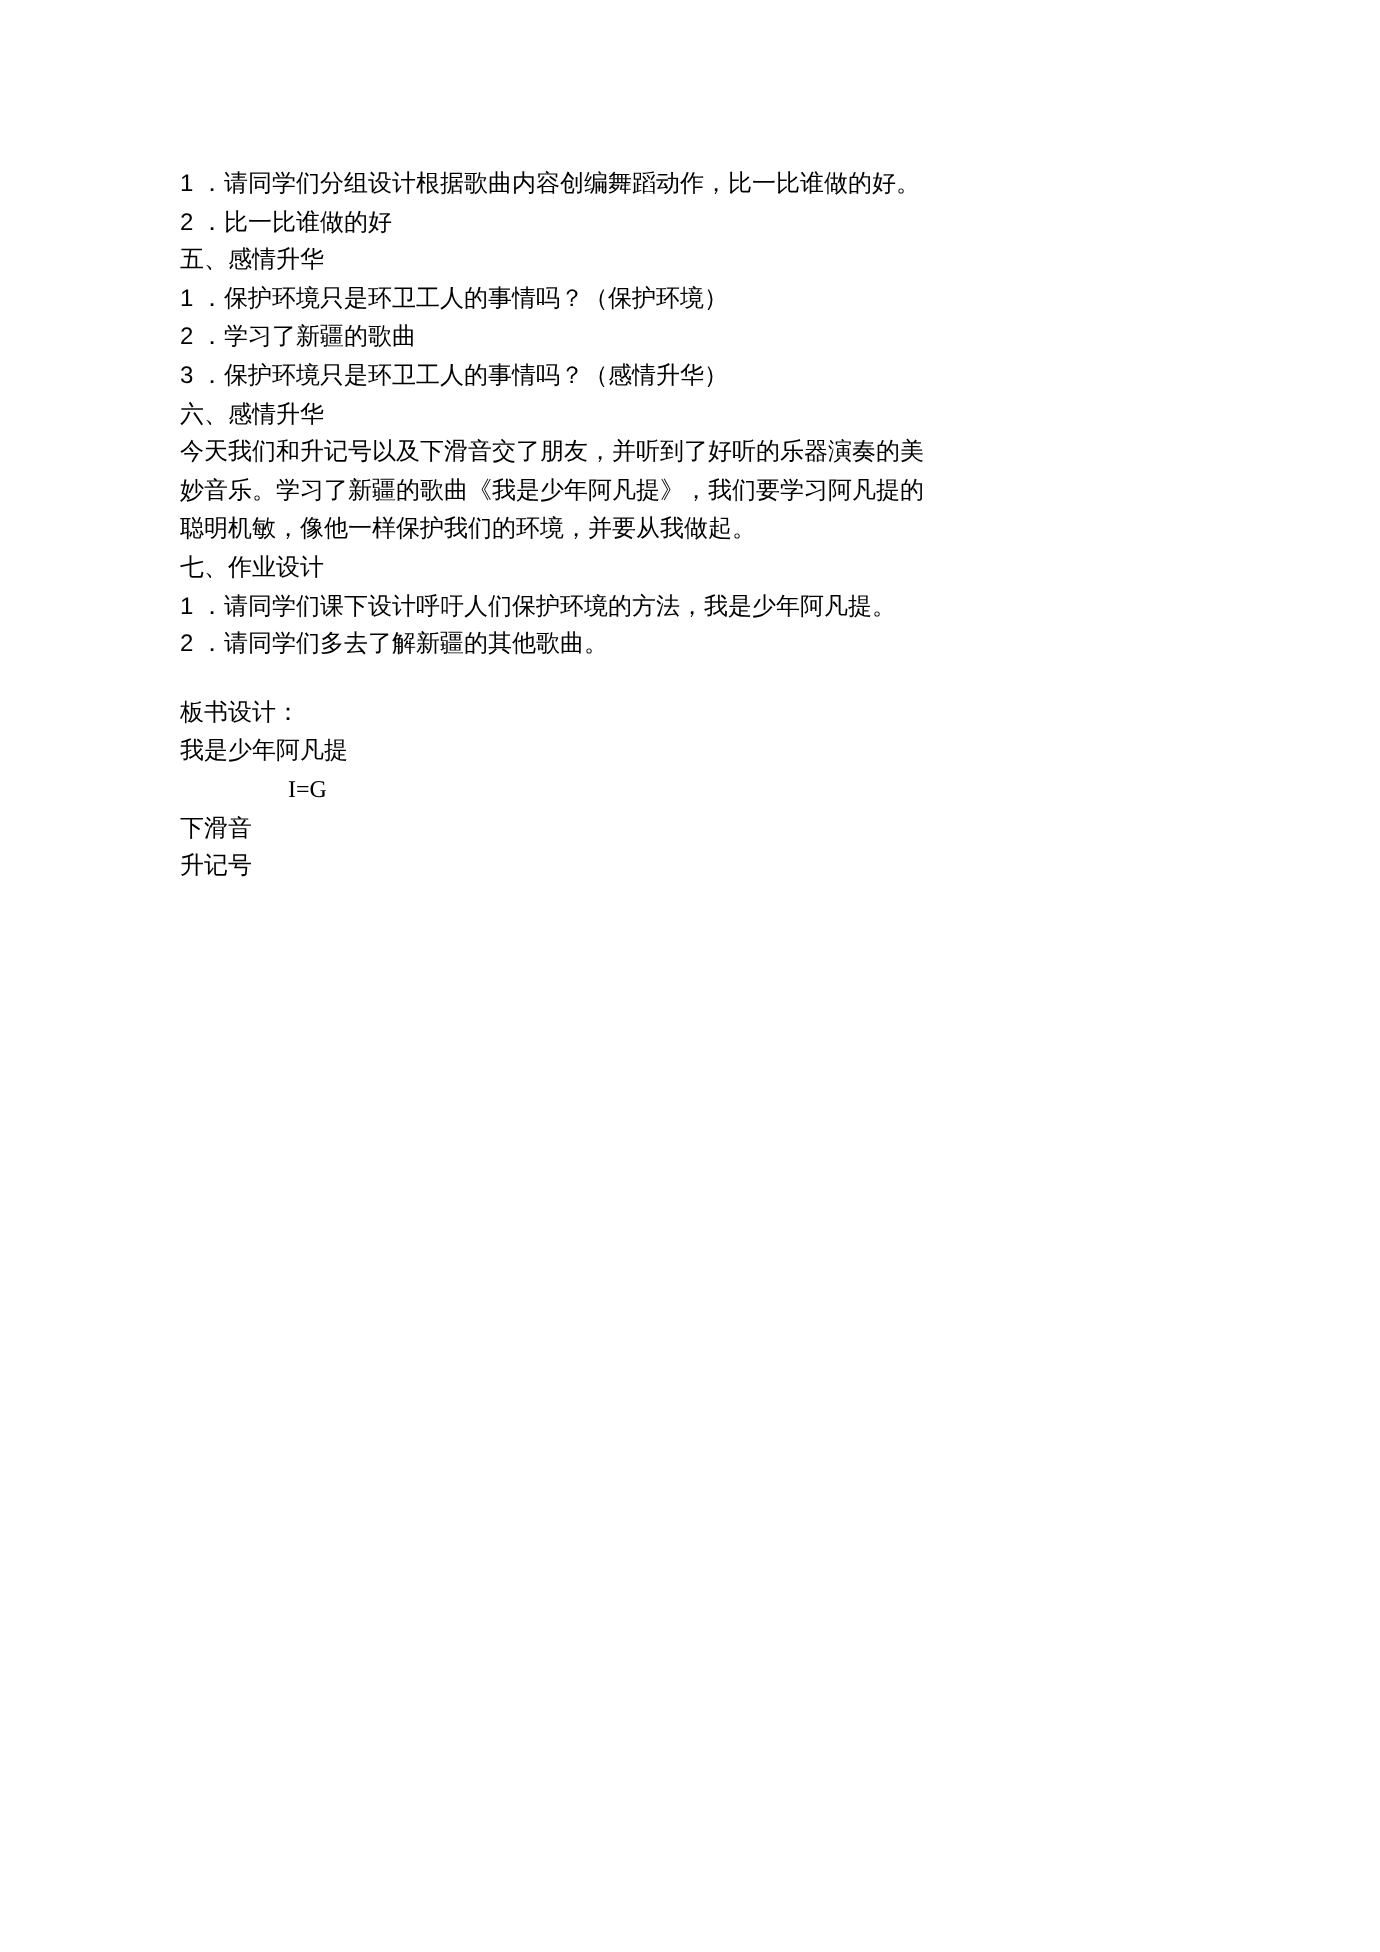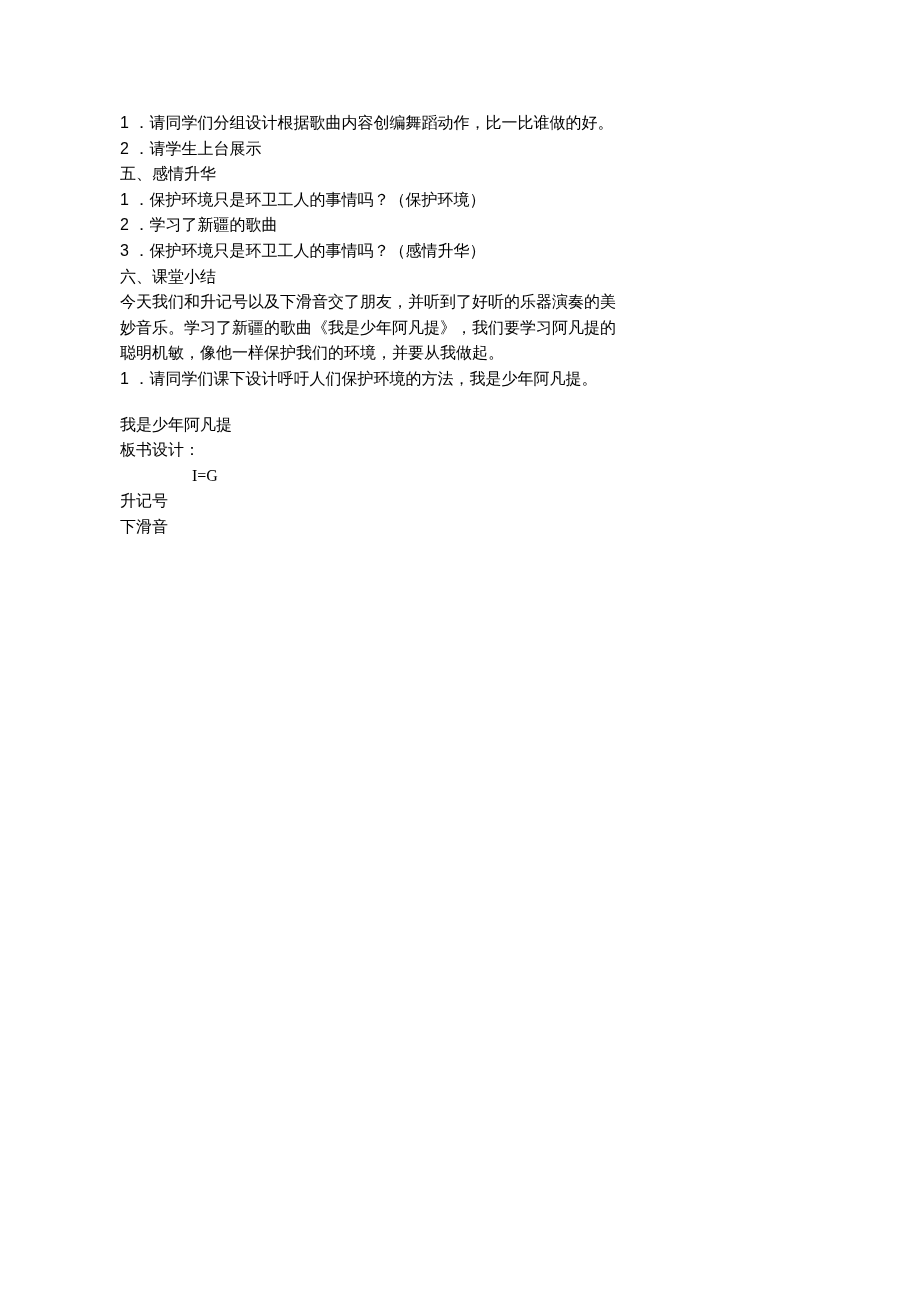--- a/index.html
+++ b/index.html
@@ -32,43 +32,45 @@
     height: 20px;
   }
 </style>
 </head>
 <body>
 
 <div class="page">
 
   <div class="line"><span class="num">1</span><span> ．请同学们分组设计根据歌曲内容创编舞蹈动作，比一比谁做的好。</span></div>
 
-  <div class="line"><span class="num">2</span><span> ．请学生上台展示</span></div>
+  <div class="line"><span class="num">2</span><span> ．比一比谁做的好</span></div>
 
   <div class="line">五、感情升华</div>
 
   <div class="line"><span class="num">1</span><span> ．保护环境只是环卫工人的事情吗？（保护环境）</span></div>
 
   <div class="line"><span class="num">2</span><span> ．学习了新疆的歌曲</span></div>
 
   <div class="line"><span class="num">3</span><span> ．保护环境只是环卫工人的事情吗？（感情升华）</span></div>
 
-  <div class="line">六、课堂小结</div>
+  <div class="line">六、感情升华</div>
 
   <div class="line">今天我们和升记号以及下滑音交了朋友，并听到了好听的乐器演奏的美妙音乐。学习了新疆的歌曲《我是少年阿凡提》，我们要学习阿凡提的聪明机敏，像他一样保护我们的环境，并要从我做起。</div>
 
+  <div class="line">七、作业设计</div>
 
   <div class="line"><span class="num">1</span><span> ．请同学们课下设计呼吁人们保护环境的方法，我是少年阿凡提。</span></div>
 
+  <div class="line"><span class="num">2</span><span> ．请同学们多去了解新疆的其他歌曲。</span></div>
 
   <div class="gap"></div>
 
+  <div class="line">板书设计：</div>
+
   <div class="line">我是少年阿凡提</div>
-
-  <div class="line">板书设计：</div>
 
   <div class="line indent-small">I=G</div>
 
+  <div class="line">下滑音</div>
+
   <div class="line">升记号</div>
-
-  <div class="line">下滑音</div>
 
 </div>
 
 </body></html>

